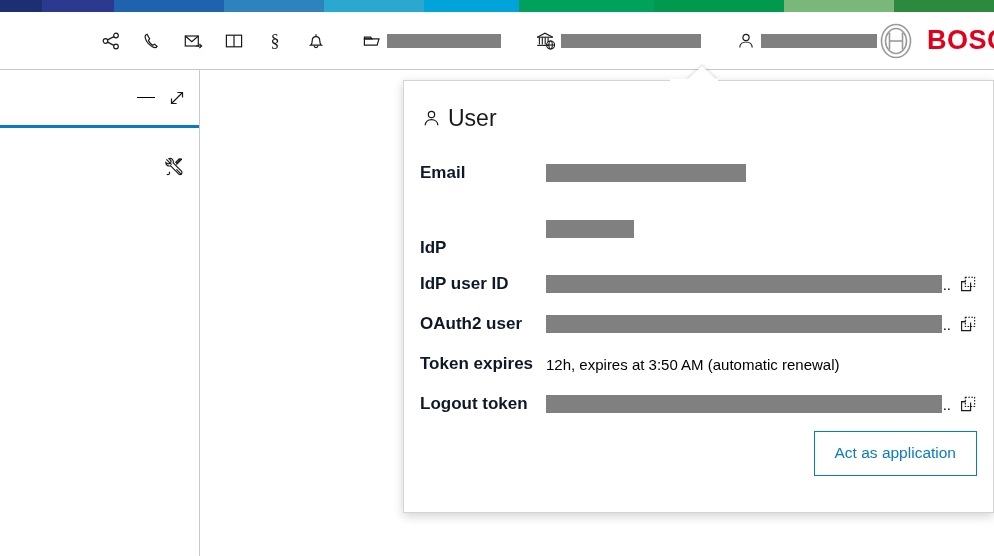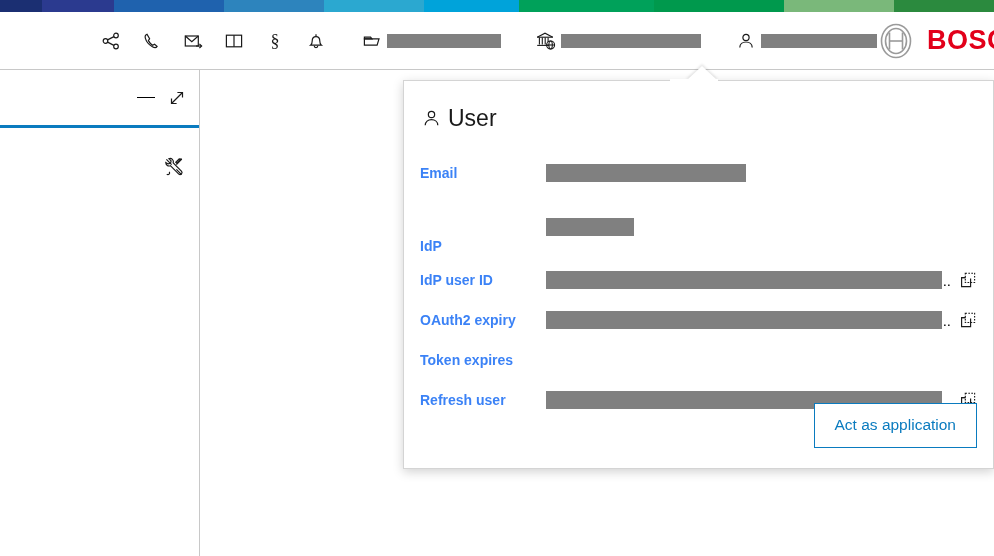--- a/index.html
+++ b/index.html
@@ -122,21 +122,21 @@
     width: 793px;
     height: 486px;
     background: #ffffff;
   }
 
   
   .popup {
     position: absolute;
     top: 80px; left: 403px;
     width: 591px;
-    height: 389px;
+    height: 433px;
     background: #ffffff;
     border: 1px solid #d4d4d4;
     box-shadow: 0 3px 10px rgba(0,0,0,0.18);
   }
   .popup-tail {
     position: absolute;
     top: 66px;
     left: 686px;
     width: 0; height: 0;
     border-left: 16px solid transparent;
@@ -168,23 +168,23 @@
     padding-left: 1px;
   }
 
   .field-row {
     display: flex;
     align-items: center;
     min-height: 28px;
     margin-bottom: 12px;
   }
   .field-label {
-    font-size: 14px;
+    font-size: 17px;
     font-weight: bold;
-    color: #3b82f6;
+    color: #0f172a;
     white-space: nowrap;
     flex: 0 0 auto;
   }
   .field-value {
     display: flex;
     align-items: center;
     flex: 1 1 auto;
     min-width: 0;
   }
   .field-text {
@@ -202,21 +202,21 @@
     margin-left: 8px;
     width: 18px; height: 18px;
     cursor: pointer;
     flex: 0 0 auto;
   }
 
   
   .popup-actions {
     position: absolute;
     right: 16px;
-    bottom: 20px;
+    bottom: 36px;
     display: flex;
     gap: 17px;
   }
   .btn {
     border: 1px solid #0a7bbf;
     background: #ffffff;
     color: #0a7bbf;
     font-size: 15.5px;
     font-family: "Liberation Sans", sans-serif;
     padding: 12px 20px;
@@ -398,36 +398,39 @@
               <span class="redact" style="width: 406px; height: 18px; background: rgb(128, 128, 128);"></span>
               <span class="ellipsis-dots">..</span>
             </div>
             <span class="copy-btn"><svg width="18" height="18" viewBox="0 0 18 18" fill="none" stroke="#1a1a1a" stroke-width="1.15">
                 <rect x="6.3" y="2.2" width="9.3" height="9.3" stroke-dasharray="1.7 1.3"></rect>
                 <polyline points="11.6,7.6 11.6,15.6 2.6,15.6 2.6,6.6 6.4,6.6"></polyline>
                 <line x1="2.6" y1="6.6" x2="6.4" y2="6.6"></line>
               </svg></span>
           </div>
           <div class="field-row">
-            <div class="field-label" style="min-width: 126px;">OAuth2 expiry</div>
+            <div class="field-label" style="min-width: 126px;">OAuth2 user</div>
             <div class="field-value">
               <span class="redact" style="width: 403px; height: 18px; background: rgb(128, 128, 128);"></span>
               <span class="ellipsis-dots">..</span>
             </div>
             <span class="copy-btn"><svg width="18" height="18" viewBox="0 0 18 18" fill="none" stroke="#1a1a1a" stroke-width="1.15">
                 <rect x="6.3" y="2.2" width="9.3" height="9.3" stroke-dasharray="1.7 1.3"></rect>
                 <polyline points="11.6,7.6 11.6,15.6 2.6,15.6 2.6,6.6 6.4,6.6"></polyline>
                 <line x1="2.6" y1="6.6" x2="6.4" y2="6.6"></line>
               </svg></span>
           </div>
           <div class="field-row">
             <div class="field-label" style="min-width: 126px;">Token expires</div>
-          </div>
-          <div class="field-row">
-            <div class="field-label" style="min-width: 126px;">Refresh user</div>
+            <div class="field-value">
+              <span class="field-text">12h, expires at 3:50 AM (automatic renewal)</span>
+            </div>
+          </div>
+          <div class="field-row">
+            <div class="field-label" style="min-width: 126px;">Logout token</div>
             <div class="field-value">
               <span class="redact" style="width: 397px; height: 18px; background: rgb(128, 128, 128);"></span>
               <span class="ellipsis-dots">..</span>
             </div>
             <span class="copy-btn"><svg width="18" height="18" viewBox="0 0 18 18" fill="none" stroke="#1a1a1a" stroke-width="1.15">
                 <rect x="6.3" y="2.2" width="9.3" height="9.3" stroke-dasharray="1.7 1.3"></rect>
                 <polyline points="11.6,7.6 11.6,15.6 2.6,15.6 2.6,6.6 6.4,6.6"></polyline>
                 <line x1="2.6" y1="6.6" x2="6.4" y2="6.6"></line>
               </svg></span>
           </div>

